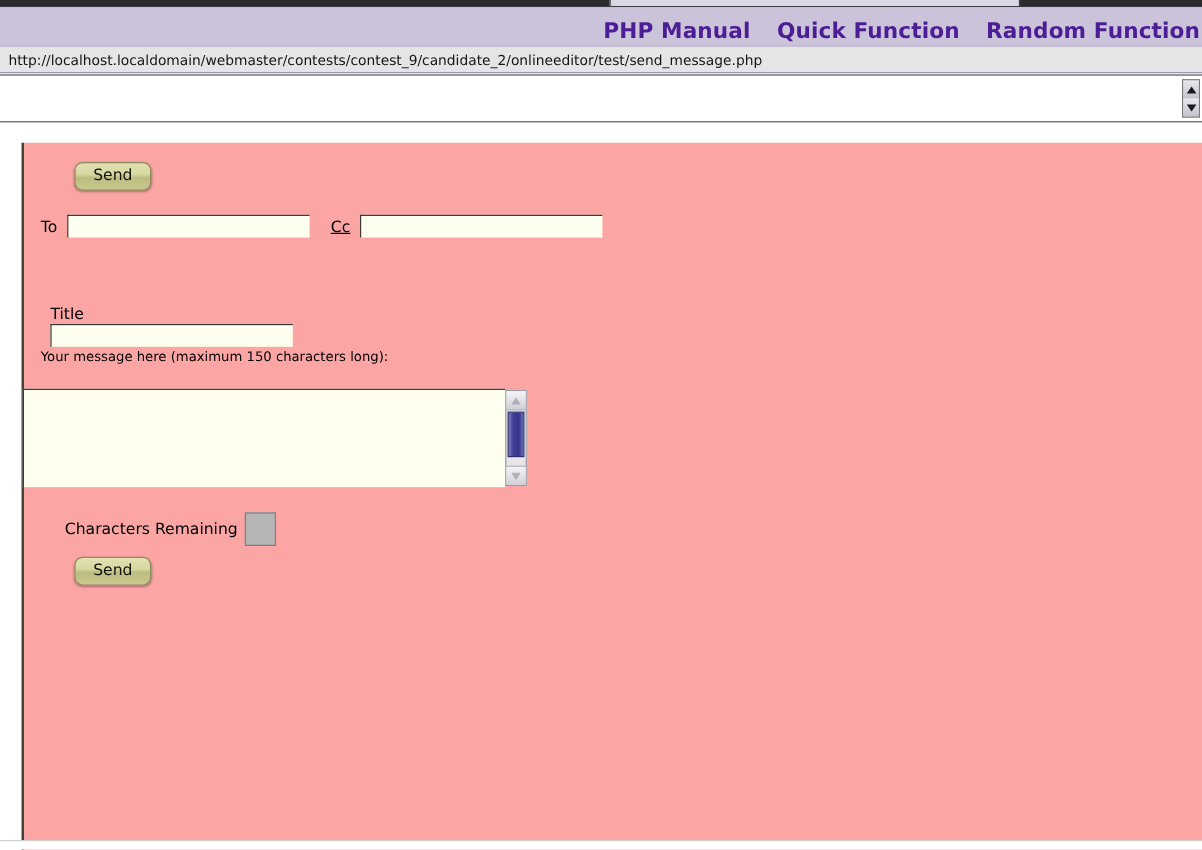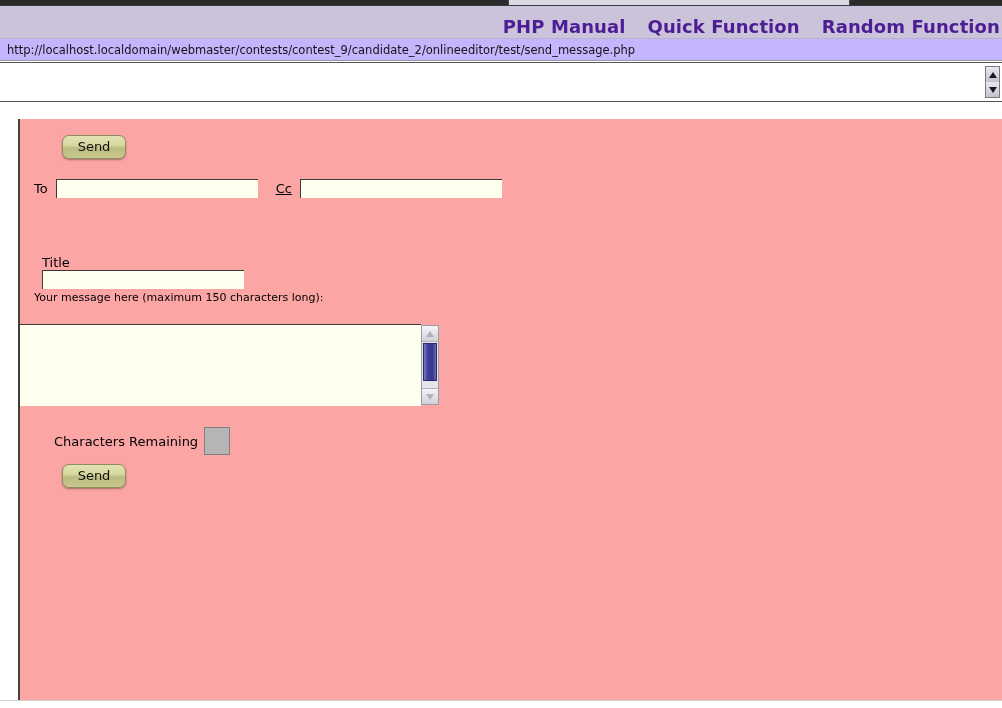--- a/index.html
+++ b/index.html
@@ -62,21 +62,21 @@
     cursor: pointer;
     white-space: nowrap;
     letter-spacing: 0.1px;
   }
 
   
   #url-bar {
     position: absolute;
     left: 0; top: 39px;
     width: 1002px; height: 22px;
-    background: #c4b5fd;
+    background: #e5e5e5;
     border-bottom: 1px solid #9a97a8;
     box-sizing: border-box;
   }
   #url-bar .url-text {
     position: absolute;
     left: 7px; top: 4px;
     font-size: 11.5px;
     color: #141414;
     white-space: nowrap;
   }

